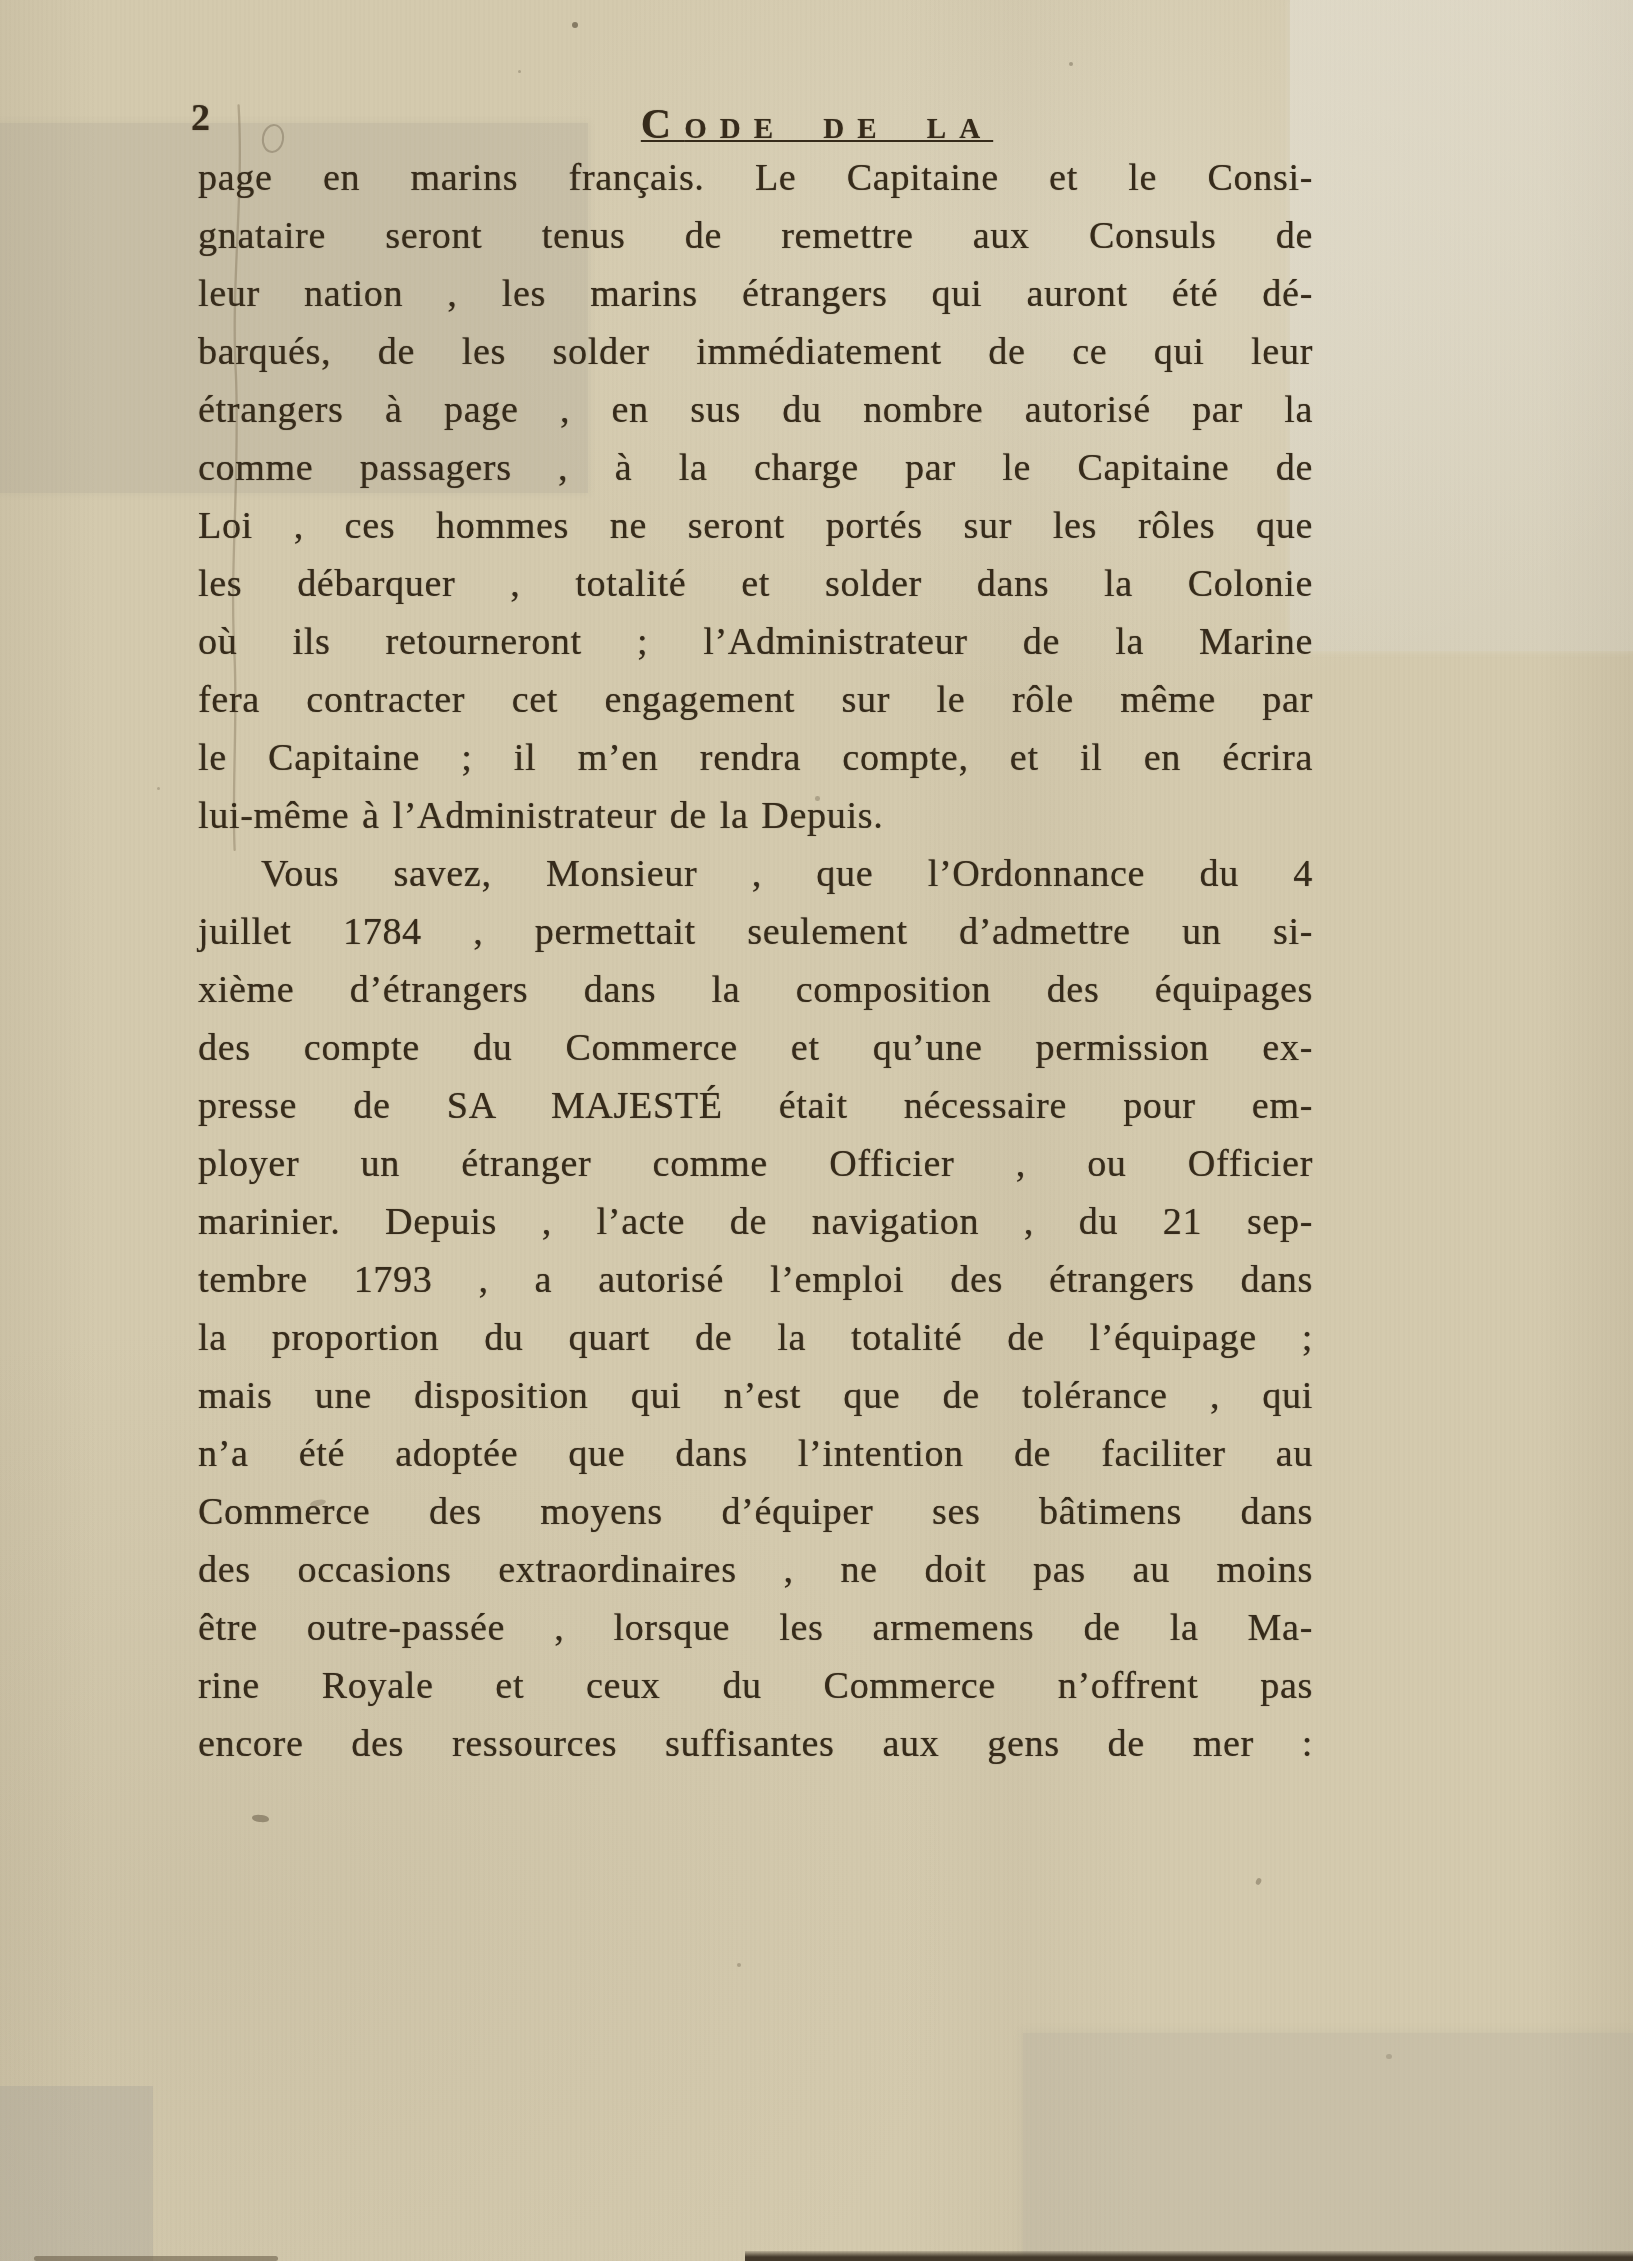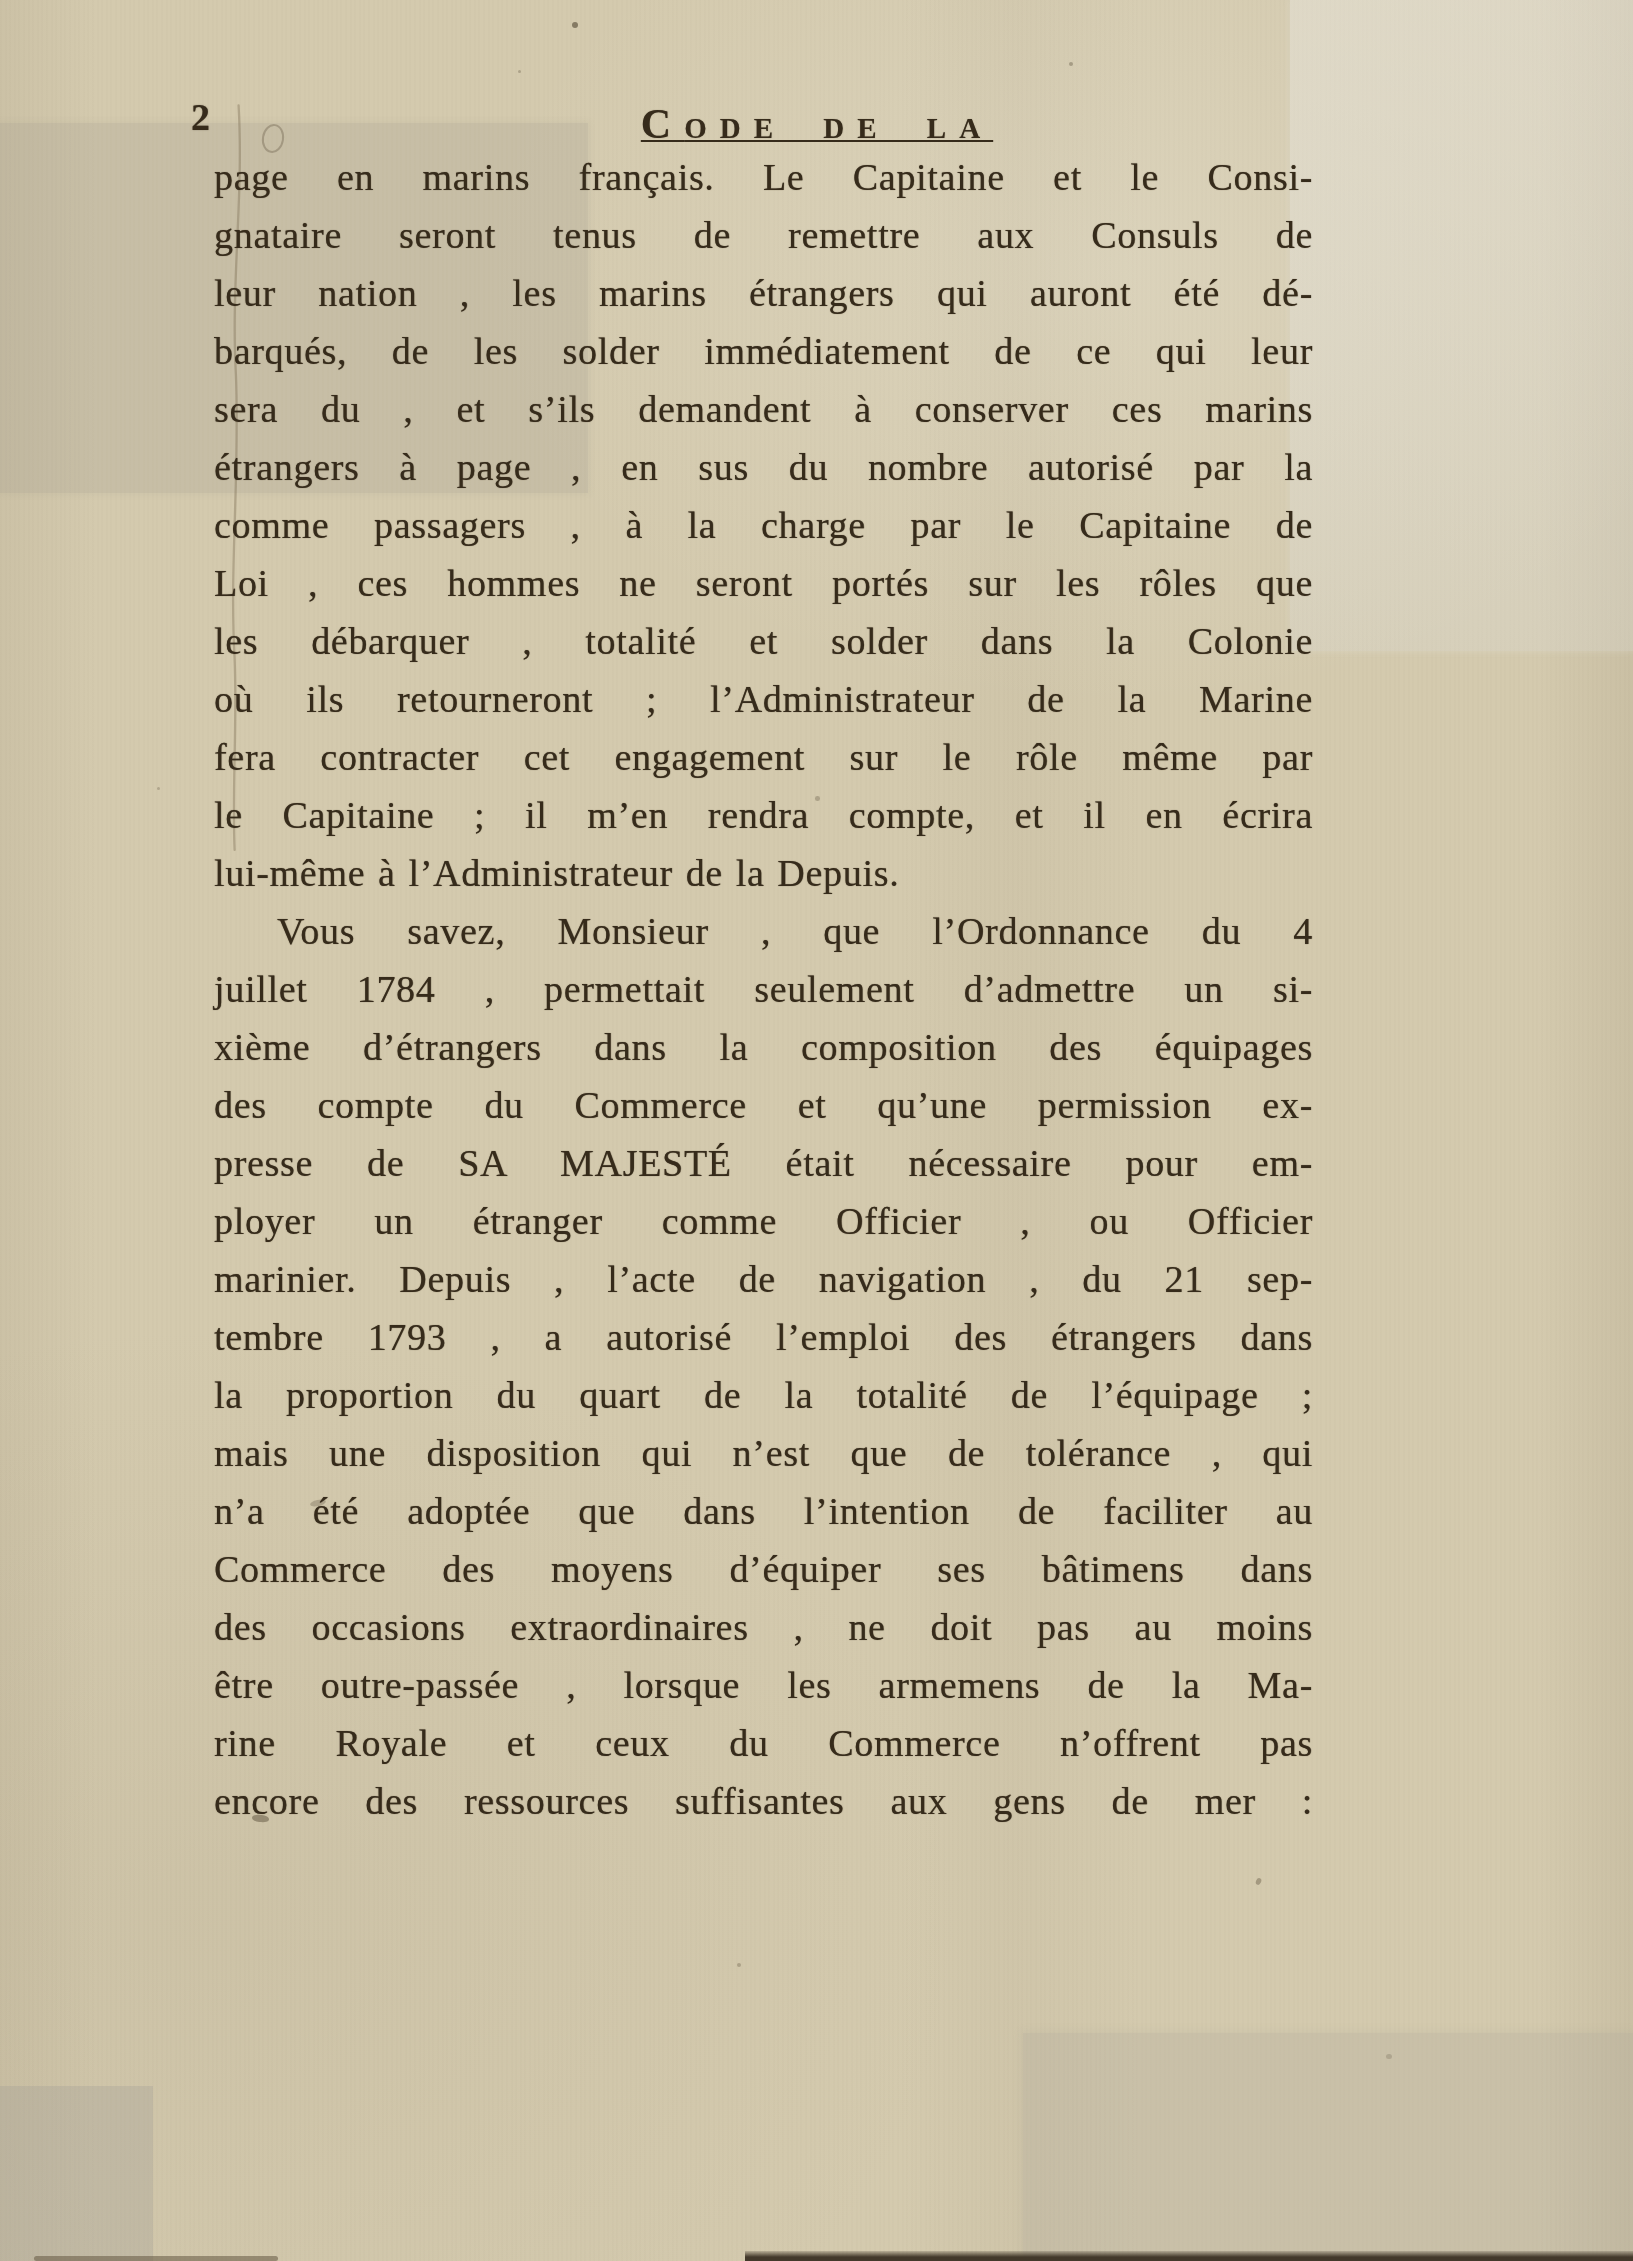--- a/index.html
+++ b/index.html
@@ -58,21 +58,20 @@
   
   .bodytext{
     position:absolute;left:198px;top:148px;width:1115px;
     font-size:38px;
   }
   .line{
     height:58px;line-height:58px;overflow:visible;
     text-align:justify;text-align-last:justify;-moz-text-align-last:justify;
     letter-spacing:0.7px;word-spacing:2.6px;white-space:normal;
     text-shadow:0 0 1.1px rgba(54,43,27,0.55), 0.4px 0.4px 0.4px rgba(54,43,27,0.30);
-    margin-left:16px;
   }
   .line.rag{text-align-last:left;-moz-text-align-last:left;}
   .line.indent{text-indent:63px;}
 </style>
 </head>
 <body>
 
 <div class="page">
 
   <div class="shade tl"></div>
@@ -101,21 +100,20 @@
   <div class="header-row">
     <div class="pagenum">2</div>
     <div class="running-title">CODE DE LA</div>
   </div>
 
   <div class="bodytext" id="bodytext">
       <div class="line">page en marins français. Le Capitaine et le Consi-</div>
       <div class="line">gnataire seront tenus de remettre aux Consuls de</div>
       <div class="line">leur nation , les marins étrangers qui auront été dé-</div>
       <div class="line">barqués, de les solder immédiatement de ce qui leur</div>
-      <div class="line">sera du , et s’ils demandent à conserver ces marins</div>
       <div class="line">étrangers à page , en sus du nombre autorisé par la</div>
       <div class="line">comme passagers , à la charge par le Capitaine de</div>
       <div class="line">Loi , ces hommes ne seront portés sur les rôles que</div>
       <div class="line">les débarquer , totalité et solder dans la Colonie</div>
       <div class="line">où ils retourneront ; l’Administrateur de la Marine</div>
       <div class="line">fera contracter cet engagement sur le rôle même par</div>
       <div class="line">le Capitaine ; il m’en rendra compte, et il en écrira</div>
       <div class="line rag">lui-même à l’Administrateur de la Depuis.</div>
       <div class="line indent">Vous savez, Monsieur , que l’Ordonnance du 4</div>
       <div class="line">juillet 1784 , permettait seulement d’admettre un si-</div>

